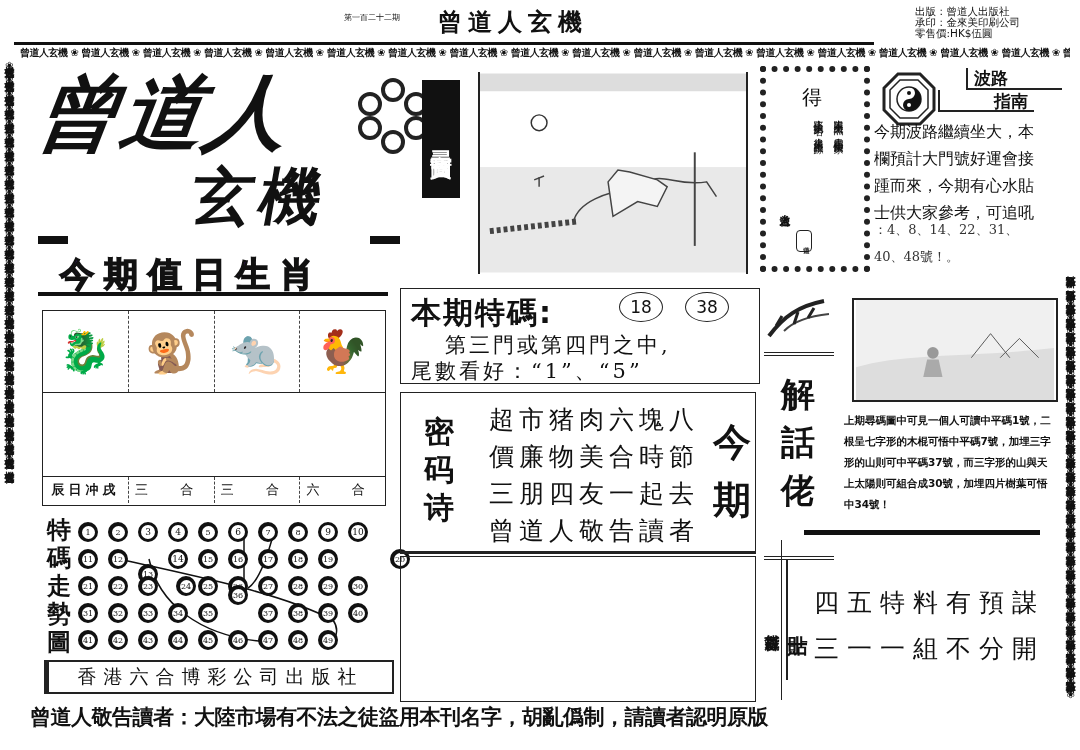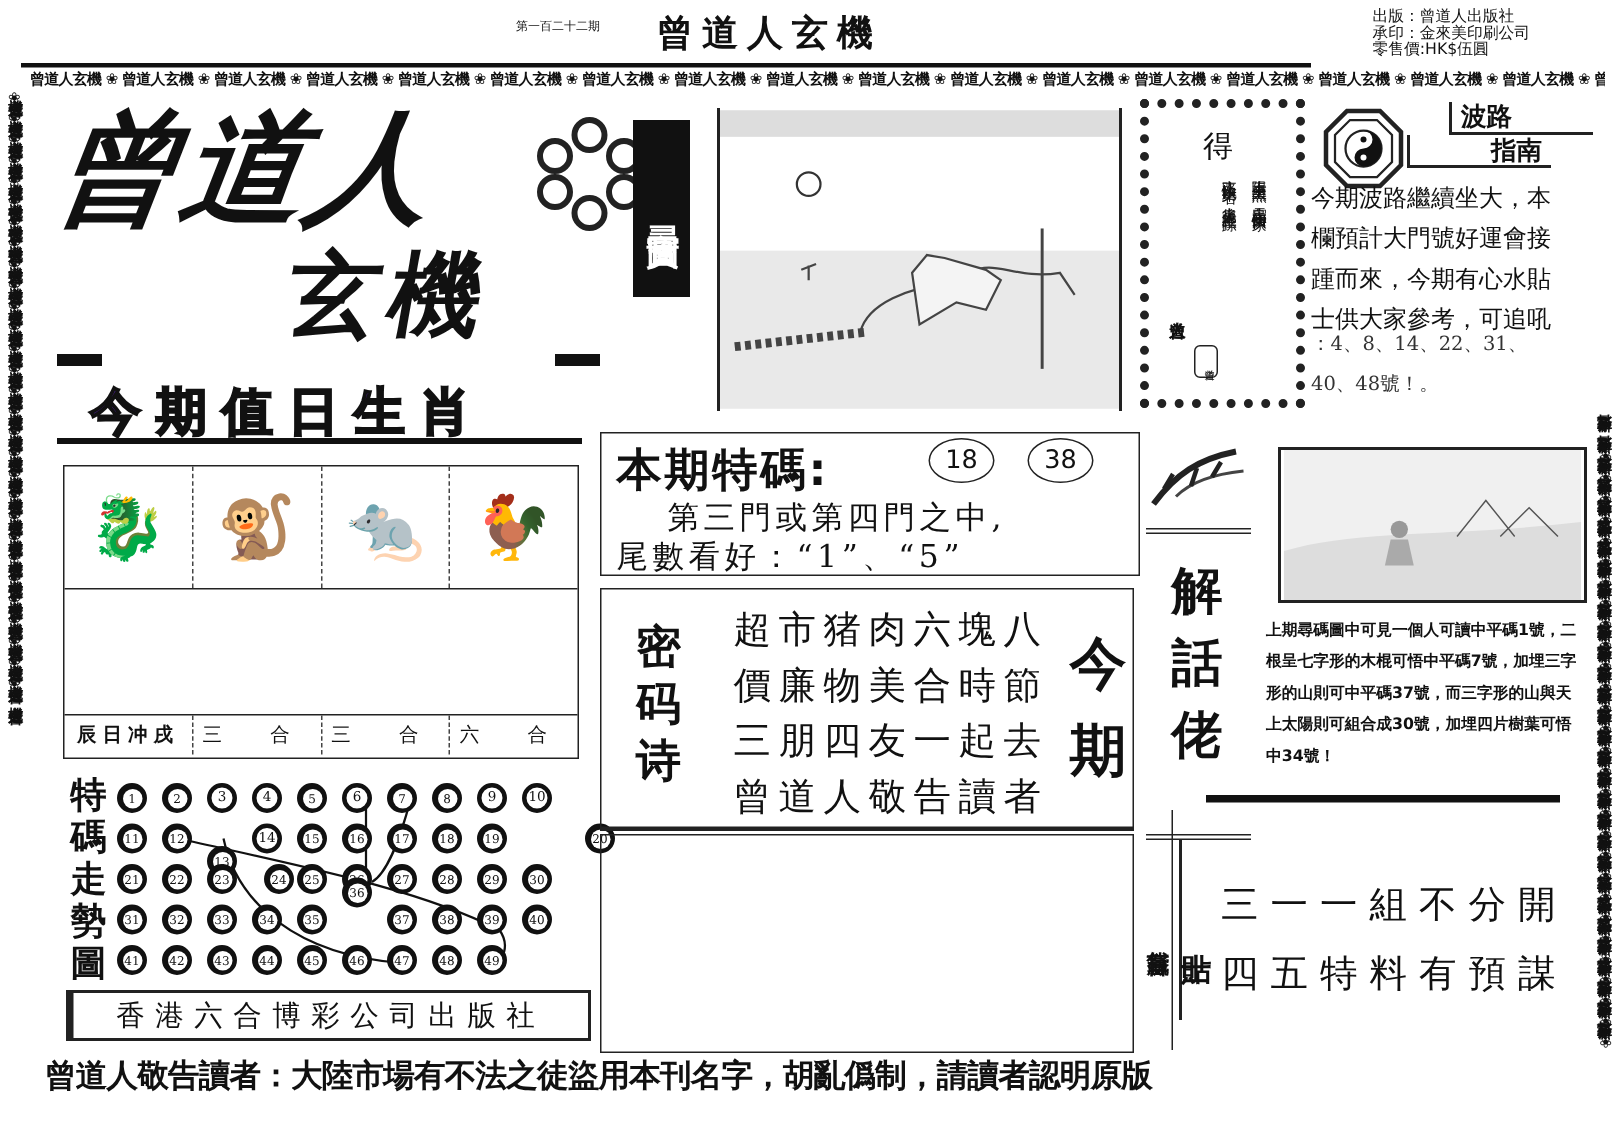--- a/index.html
+++ b/index.html
@@ -355,17 +355,17 @@
   <path d="M120 60 L 140 35 L 160 60 M 150 60 L 170 40 L 190 60" stroke="#555" fill="none"></path>
   <circle cx="80" cy="55" r="6" fill="#999"></circle>
   <path d="M74 62 L 86 62 L 90 80 L 70 80 Z" fill="#aaa"></path>
 </svg>
 <div class="abs answer-text">上期尋碼圖中可見一個人可讀中平碼1號，二根呈七字形的木棍可悟中平碼7號，加埋三字形的山則可中平碼37號，而三字形的山與天上太陽則可組合成30號，加埋四片樹葉可悟中34號！</div>
 
 <div class="abs pay-rule"></div>
 <div class="abs pay-label">盲贏錢</div>
 <div class="abs pay-label2">貼士</div>
 <div class="abs pay-text">
+  <div>四五特料有預謀</div>
   <div>三一一組不分開</div>
-  <div>四五特料有預謀</div>
 </div>
 
 <div class="abs notice">曾道人敬告讀者：大陸市場有不法之徒盜用本刊名字，胡亂僞制，請讀者認明原版</div>
 
 </body></html>

